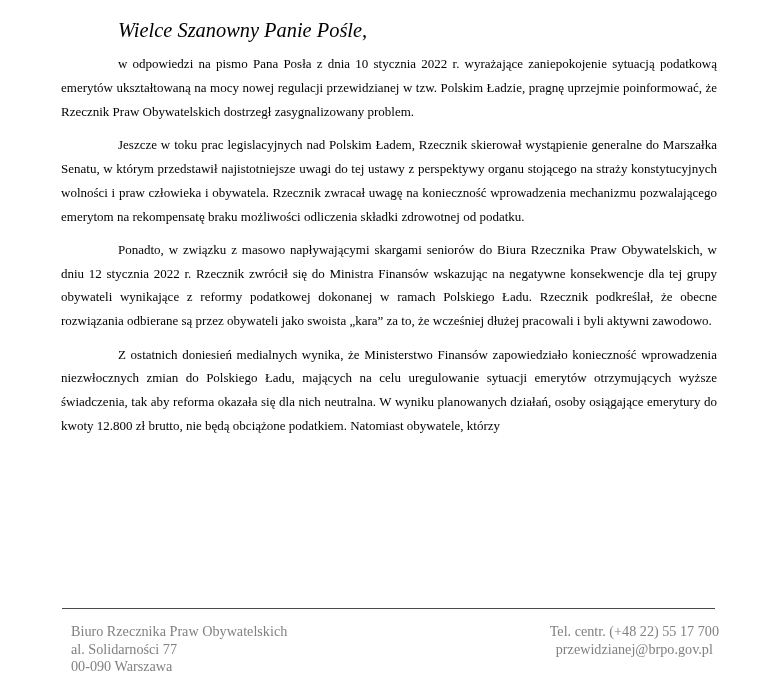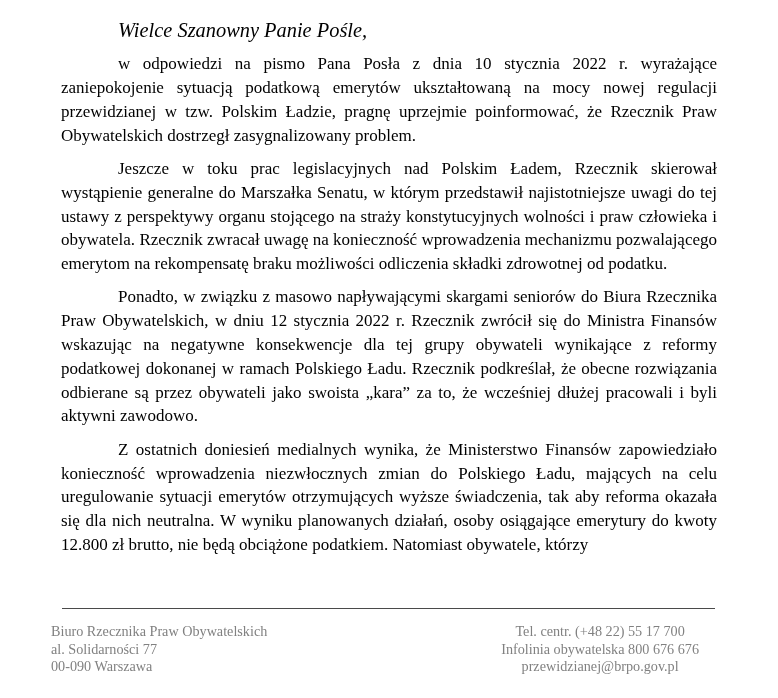--- a/index.html
+++ b/index.html
@@ -25,39 +25,39 @@
   .salutation {
     margin: 0 0 9.5px 0;
     font-size: 20.4px;
     line-height: 23.8px;
     font-style: italic;
     text-indent: 57px;
     text-align: left;
   }
   .para {
     margin: 0 0 9.5px 0;
-    font-size: 17px;
+    font-size: 13px;
     line-height: 23.8px;
     text-align: justify;
     text-indent: 57px;
   }
   .para:last-child {
     margin-bottom: 8px;
   }
   .rule {
     position: absolute;
     left: 62px;
     top: 608px;
     width: 653px;
     height: 0;
     border-top: 1px solid #4a4a4a;
   }
   .footer {
     position: absolute;
-    left: 51px;
+    left: 71px;
     top: 623px;
     width: 648px;
     display: flex;
     justify-content: space-between;
     color: #818181;
     font-size: 14.2px;
     line-height: 17.7px;
   }
   .f-left { text-align: left; }
   .f-right { text-align: center; }
@@ -79,17 +79,16 @@
   <div class="rule"></div>
 
   <div class="footer">
     <div class="f-left">
         <div class="f-line">Biuro Rzecznika Praw Obywatelskich</div>
         <div class="f-line">al. Solidarności 77</div>
         <div class="f-line">00-090 Warszawa</div>
       </div>
     <div class="f-right">
         <div class="f-line">Tel. centr. (+48 22) 55 17 700</div>
-        <div class="f-line">Infolinia obywatelska 800 676 676</div>
         <div class="f-line">przewidzianej@brpo.gov.pl</div>
       </div>
   </div>
 </div>
 
 </body></html>

